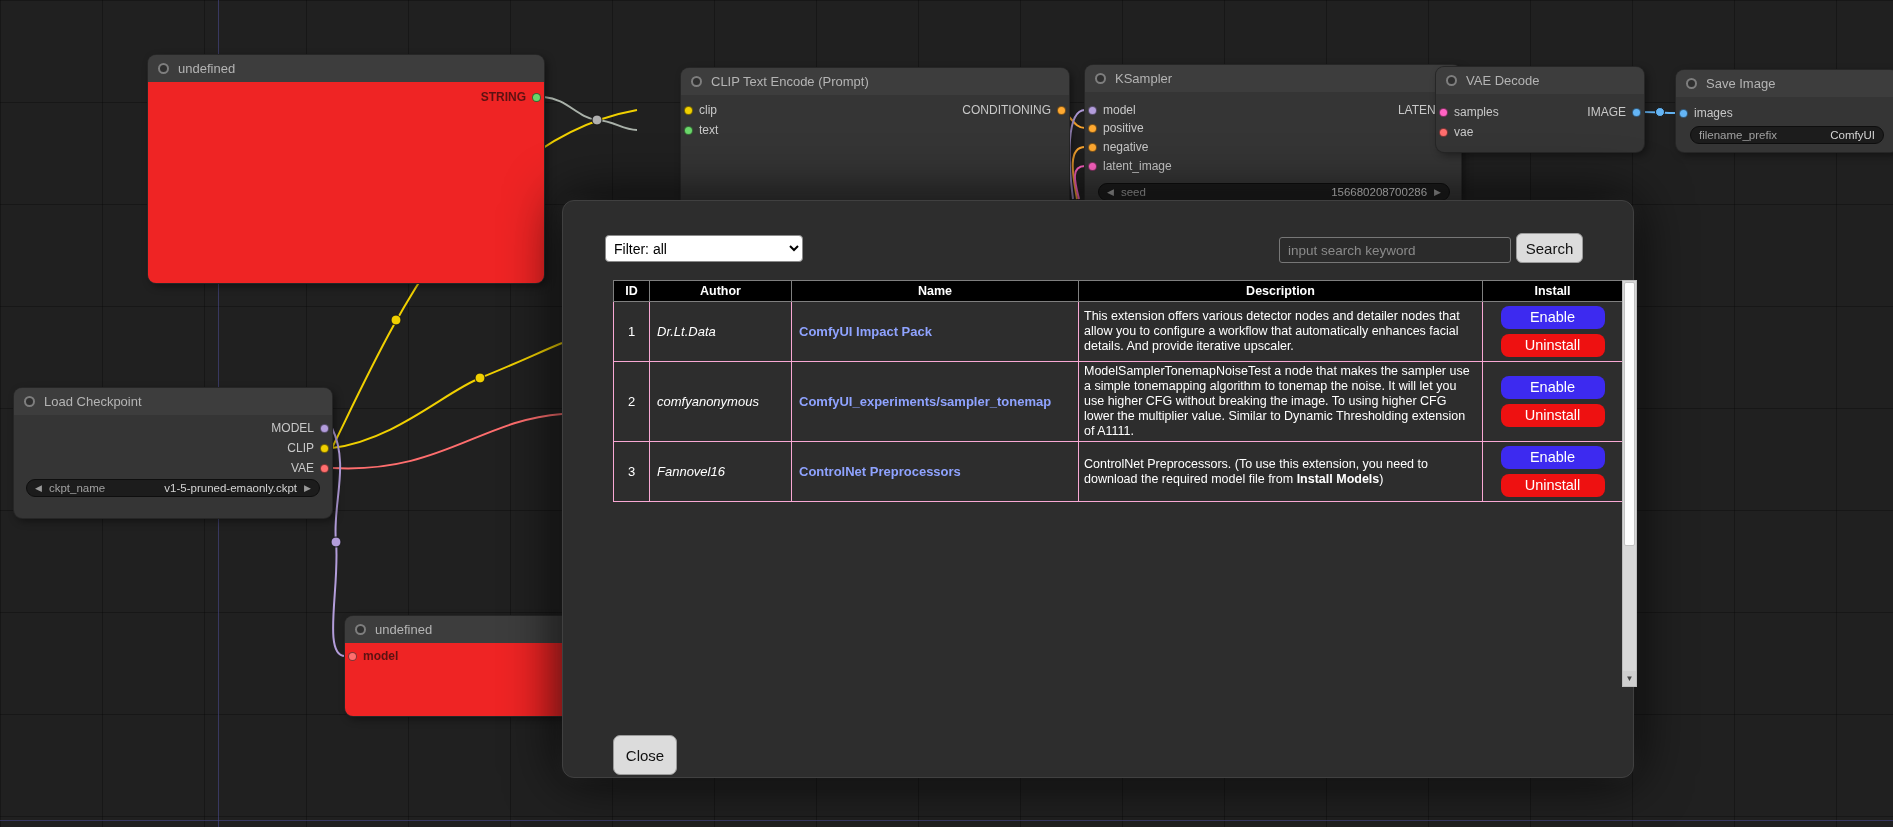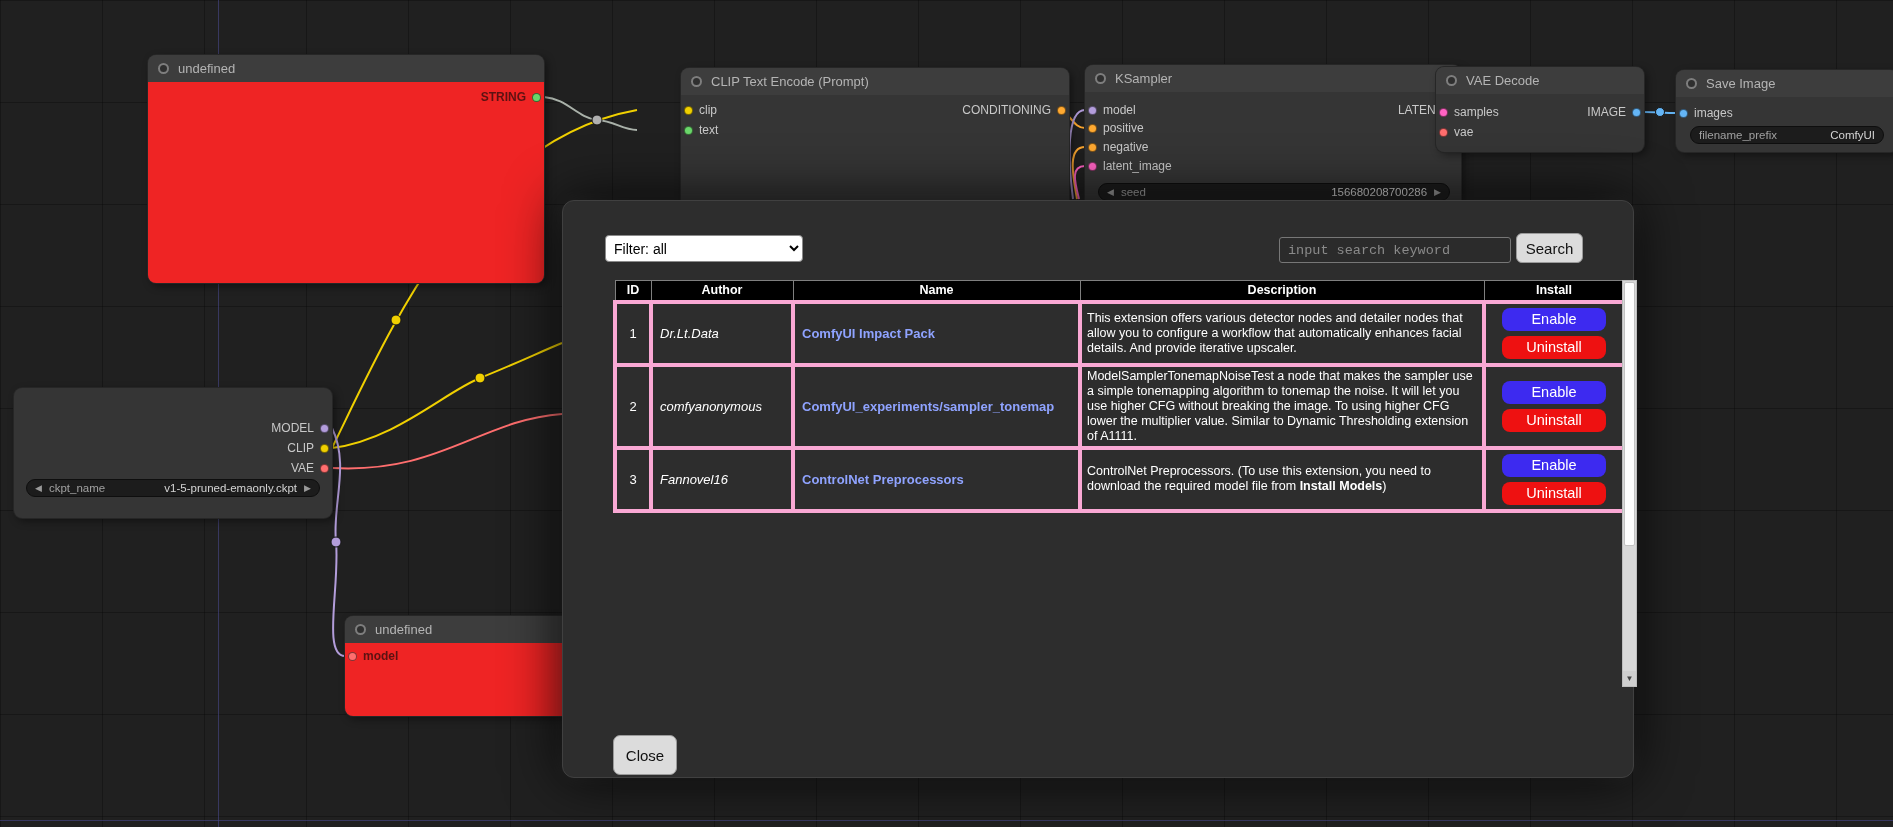--- a/index.html
+++ b/index.html
@@ -68,37 +68,37 @@
     box-shadow:0 0 55px rgba(0,0,0,0.85), 0 0 18px rgba(255,255,255,0.06);
   }
   .filter-select {
     position:absolute; left:42px; top:34px; width:198px; height:27px;
     font-family:"Liberation Sans",sans-serif; font-size:14px;
     background:#ffffff; color:#000; border:1px solid #8a8a8a; border-radius:4px; padding:0 4px;
   }
   .search-input {
     position:absolute; left:716px; top:36px; width:232px; height:26px;
     background:#2b2b2b; color:#ddd; border:1px solid #777; border-radius:3px;
-    padding:0 8px; font-size:13.5px; font-family:Liberation Mono, monospace;
+    padding:0 8px; font-size:13.5px; font-family:Liberation Sans, sans-serif;
   }
   .search-input::placeholder { color:#8a8a8a; }
   .ui-btn {
     background:#dcdcdc; color:#111; border:1px solid #9a9a9a; border-radius:6px;
     font-size:15px; font-family:"Liberation Sans",sans-serif; cursor:pointer;
   }
   .search-btn { position:absolute; left:953px; top:32px; width:67px; height:30px; }
   .close-btn  { position:absolute; left:50px; top:534px; width:64px; height:40px;border-radius:7px; }
 
   .table-scroll { position:absolute; left:50px; top:79px; width:1024px; height:407px; }
   .ext-table { border-collapse:collapse; table-layout:fixed; width:1009px; color:#fff; font-size:13px; }
   .ext-table th {
     background:#000; color:#fff; font-weight:bold; font-size:12.5px; height:21px;
     border:1px solid #7f7f7f; padding:1px 4px;
   }
-  .ext-table td { border:4px solid #f9a8d4; vertical-align:middle; }
+  .ext-table td { border:1px solid #f9a8d4; vertical-align:middle; }
   .col-id{width:36px} .col-author{width:142px} .col-name{width:287px} .col-desc{width:404px} .col-install{width:140px}
   .cell-id { text-align:center; }
   .cell-author { padding:18px 7px;font-style:italic; }
   .cell-name { padding:2px 7px; }
   .ext-link { color:var(--link); font-weight:bold; text-decoration:none; }
   .cell-desc { padding:2px 5px; font-size:12.5px; line-height:15px; }
   .cell-install { padding:4px 0; }
   .btn-stack { display:flex; flex-direction:column; align-items:center; gap:5px; }
   .row-btn {
     width:104px; height:23px; border:none; border-radius:8px;
@@ -240,20 +240,24 @@
     <span class="port" style="background:var(--type-image)"></span>
     <span class="slot-label">images</span>
   </div>
   <div class="widget" style="top:56px;left:14px;right:14px">
     <span class="wlabel">filename_prefix</span>
     <span class="wvalue">ComfyUI</span>
   </div>
 </div>
 
 <div class="node" style="left:14px;top:388px;width:318px;height:130px;">
+  <div class="node-header">
+    <span class="collapse-dot"></span>
+    <span class="node-title">Load Checkpoint</span>
+  </div>
   <div class="node-body"></div>
   <div class="slot out" style="top:32px">
     <span class="port" style="background:var(--type-model)"></span>
     <span class="slot-label">MODEL</span>
   </div>
   <div class="slot out" style="top:52px">
     <span class="port" style="background:var(--type-clip)"></span>
     <span class="slot-label">CLIP</span>
   </div>
   <div class="slot out" style="top:72px">

